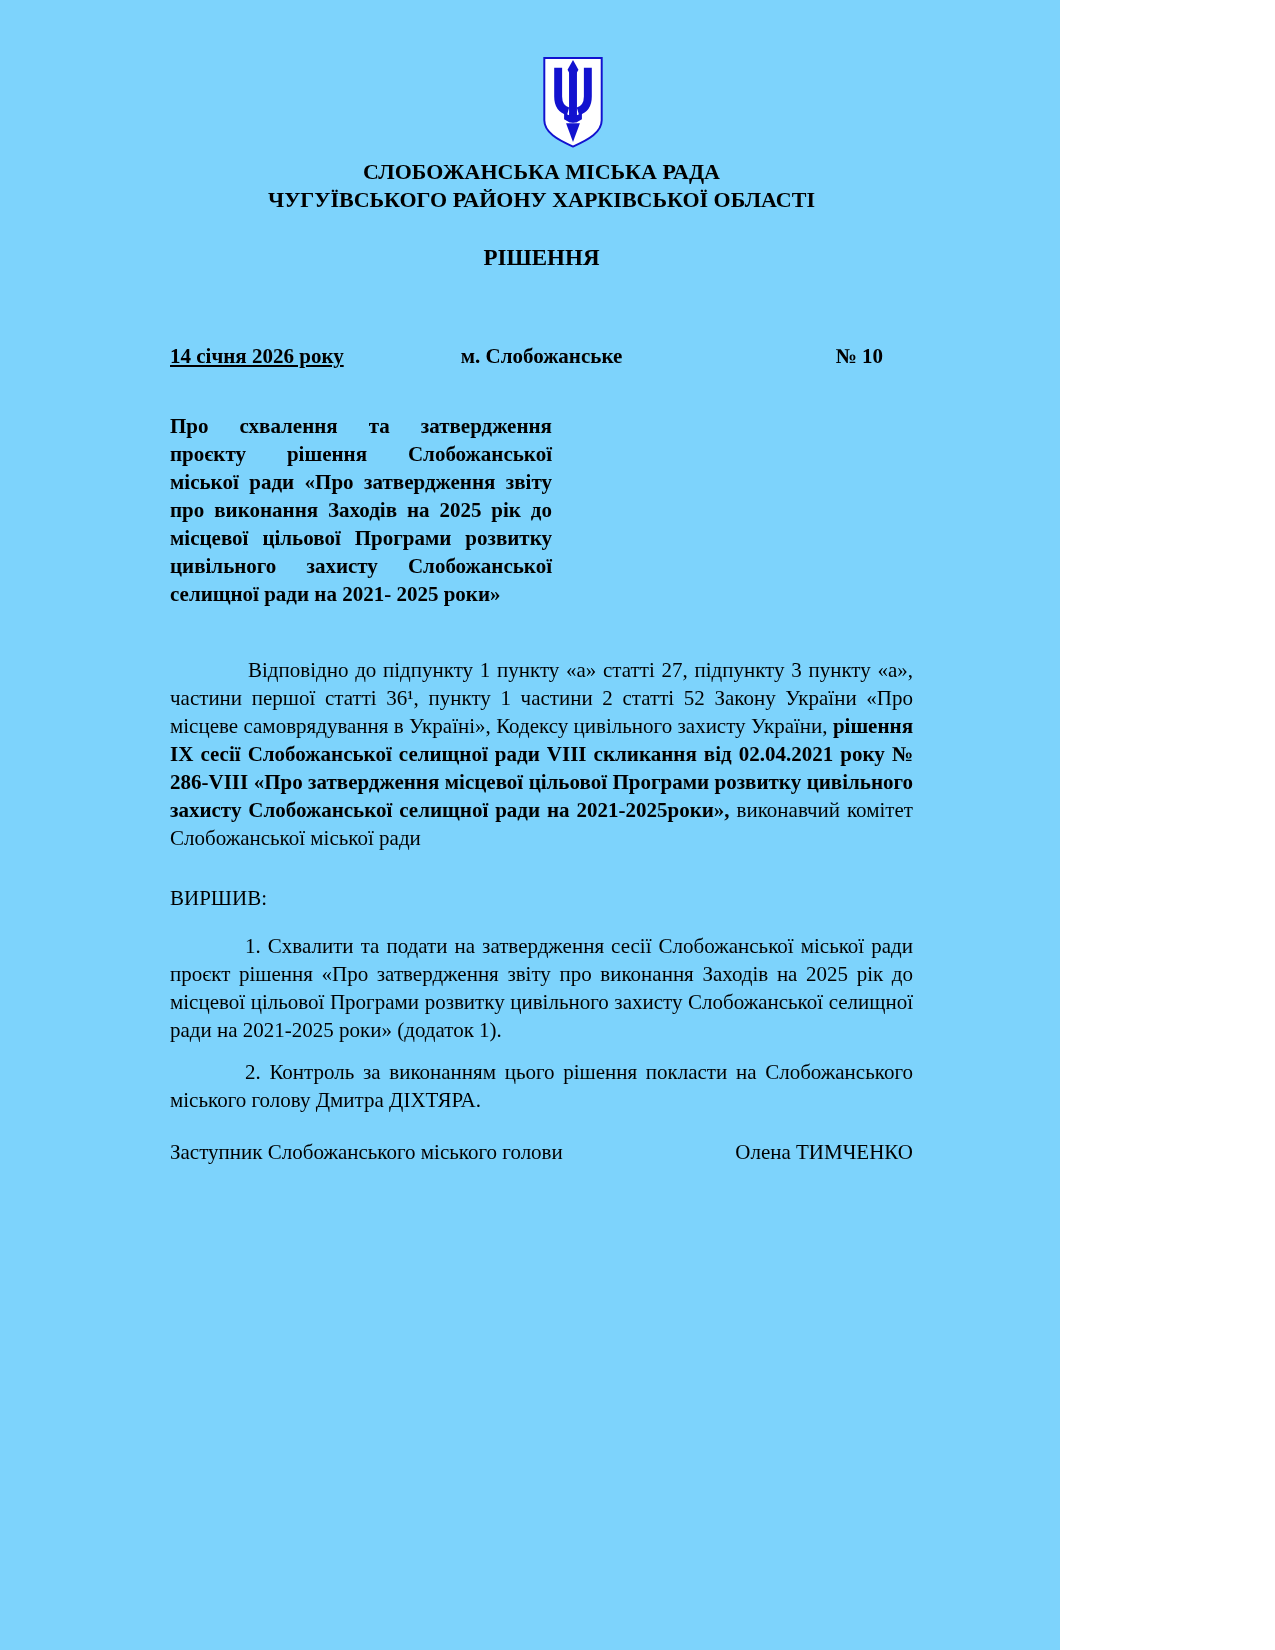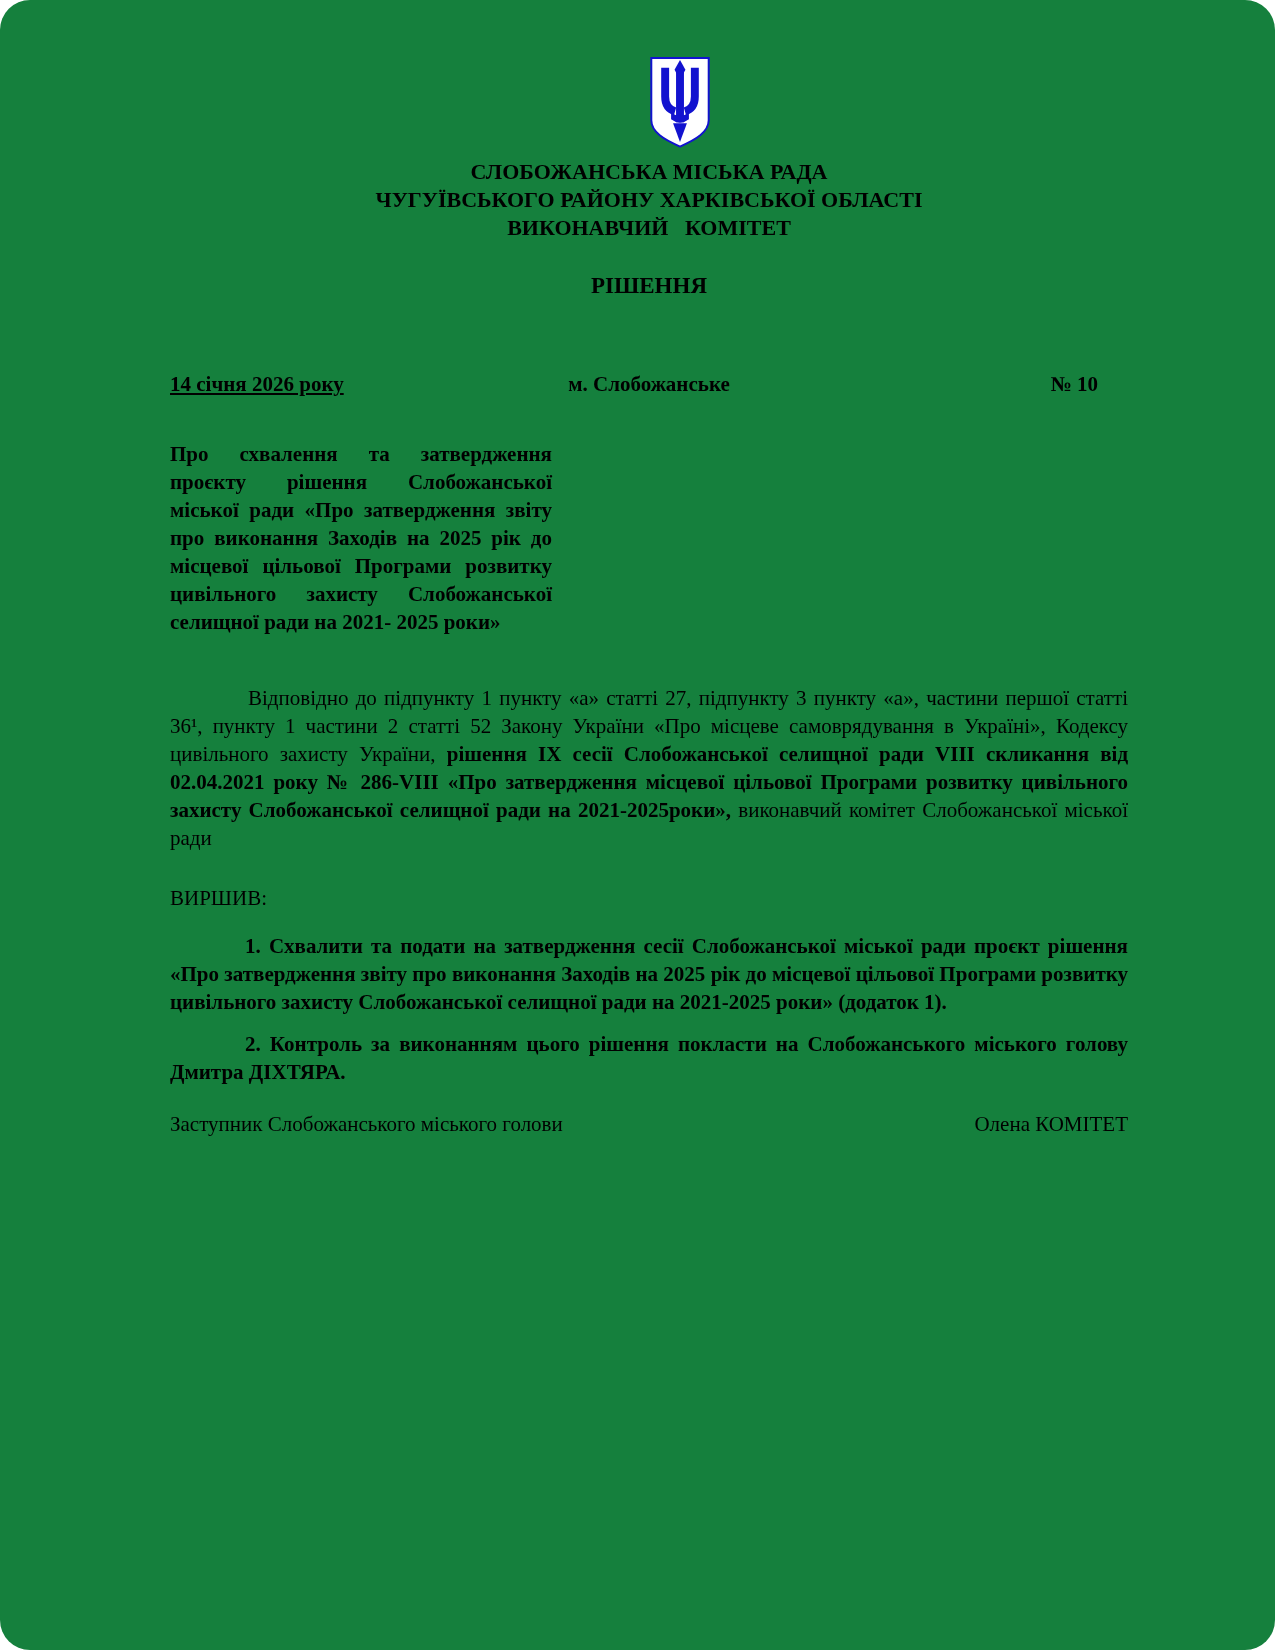--- a/index.html
+++ b/index.html
@@ -10,25 +10,24 @@
   body {
     width: 1275px;
     height: 1650px;
     color: #000;
     font-family: "Liberation Serif", "DejaVu Serif", serif;
     font-size: 21px;
     line-height: 28px;
   }
   .page {
     box-sizing: border-box;
-    width: 1275px;
+    width: 1060px;
     height: 1650px;
     padding: 55px 147px 40px 170px;
-    background: #15803d;
-    border-radius: 30px;
+    background: #7dd3fc;
   }
   .doc-header { text-align: center; }
   .emblem {
     width: 64px;
     height: 95px;
     margin: 0 auto 8px auto;
     transform: translateX(31px);
   }
   .emblem svg { display: block; width: 100%; height: 100%; }
   .org-line {
@@ -66,21 +65,21 @@
   }
   .preamble .bold-part { font-weight: bold; }
   .resolved {
     margin: 32px 0 0 0;
     font-weight: normal;
   }
   .item {
     margin: 20px 0 0 0;
     text-align: justify;
     text-indent: 75px;
-    font-weight: bold;
+    font-weight: normal;
   }
   .item.item-2 { margin-top: 14px; }
   .signature-row {
     display: flex;
     justify-content: space-between;
     align-items: baseline;
     margin-top: 24px;
   }
 </style>
 </head>
@@ -99,37 +98,36 @@
         </g>
         <g fill="var(--emblem-color, #1212cf)" stroke="none">
           <path d="M32,5 L37.5,15 L32,25 L26.5,15 Z"></path>
           <path d="M32,88 L25,69 H39 Z"></path>
           <path d="M23,58 Q32,65 41,58 V65 Q32,72 23,65 Z"></path>
         </g>
       </svg>
     </div>
     <div class="org-line">СЛОБОЖАНСЬКА МІСЬКА РАДА</div>
     <div class="org-line">ЧУГУЇВСЬКОГО РАЙОНУ ХАРКІВСЬКОЇ ОБЛАСТІ</div>
-    <div class="org-line spaced">ВИКОНАВЧИЙ   КОМІТЕТ</div>
     <div class="doc-type">РІШЕННЯ</div>
   </div>
 
   <div class="meta-row">
     <span class="meta-date">14 січня 2026 року</span>
     <span class="meta-place">м. Слобожанське</span>
     <span class="meta-number">№ 10</span>
   </div>
 
   <p class="subject">Про схвалення та затвердження проєкту рішення Слобожанської міської ради «Про затвердження звіту про виконання Заходів на 2025 рік до місцевої цільової Програми  розвитку цивільного захисту Слобожанської селищної ради на 2021- 2025 роки»</p>
 
   <p class="preamble"><span>Відповідно до  підпункту 1 пункту «а» статті 27, підпункту 3 пункту «а», частини першої статті 36¹, пункту 1 частини 2 статті 52 Закону України «Про місцеве самоврядування в Україні», Кодексу цивільного захисту України, </span><span class="bold-part">рішення IX сесії Слобожанської селищної ради VIII скликання від 02.04.2021 року № 286-VIII «Про затвердження місцевої цільової Програми розвитку цивільного захисту Слобожанської селищної ради на 2021-2025роки»,</span><span> виконавчий комітет Слобожанської міської ради</span></p>
 
   <p class="resolved">ВИРШИВ:</p>
 
   <p class="item item-1">1. Схвалити та подати на затвердження сесії Слобожанської міської ради проєкт рішення «Про затвердження звіту про виконання Заходів на 2025 рік до місцевої цільової Програми розвитку цивільного захисту Слобожанської селищної ради на 2021-2025 роки» (додаток 1).</p>
   <p class="item item-2">2. Контроль за виконанням цього рішення покласти на Слобожанського міського голову Дмитра ДІХТЯРА.</p>
 
   <div class="signature-row">
     <span>Заступник Слобожанського міського голови</span>
-    <span>Олена КОМІТЕТ</span>
+    <span>Олена ТИМЧЕНКО</span>
   </div>
 
 </div>
 
 </body></html>

